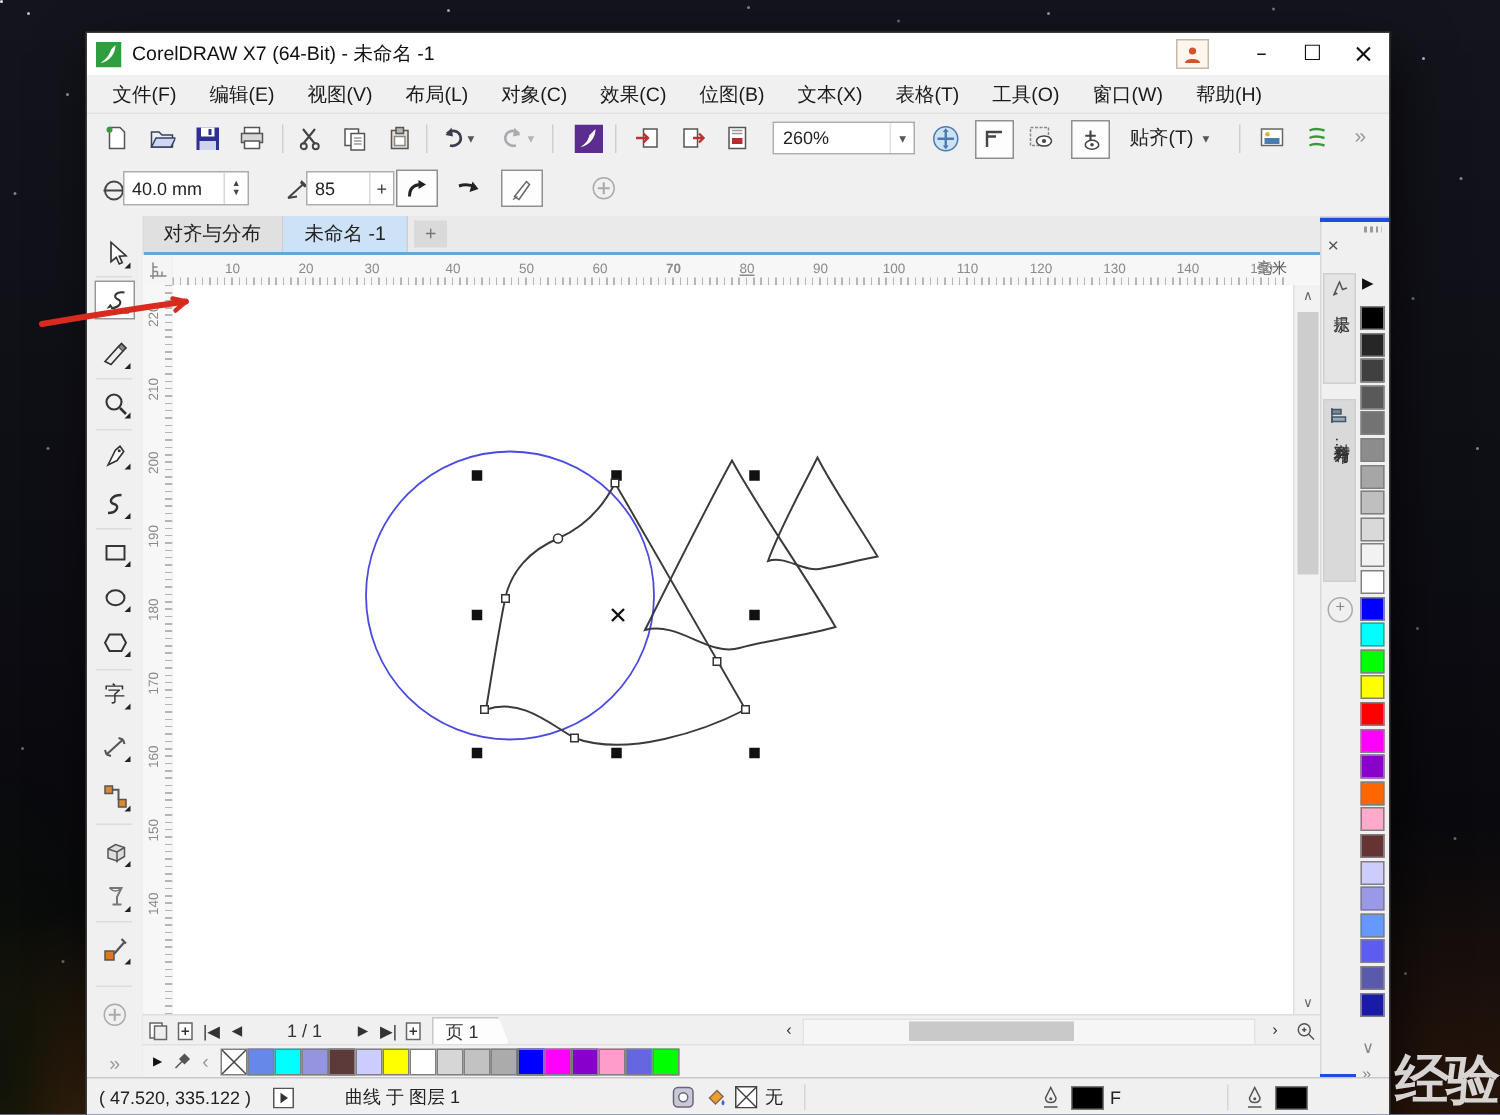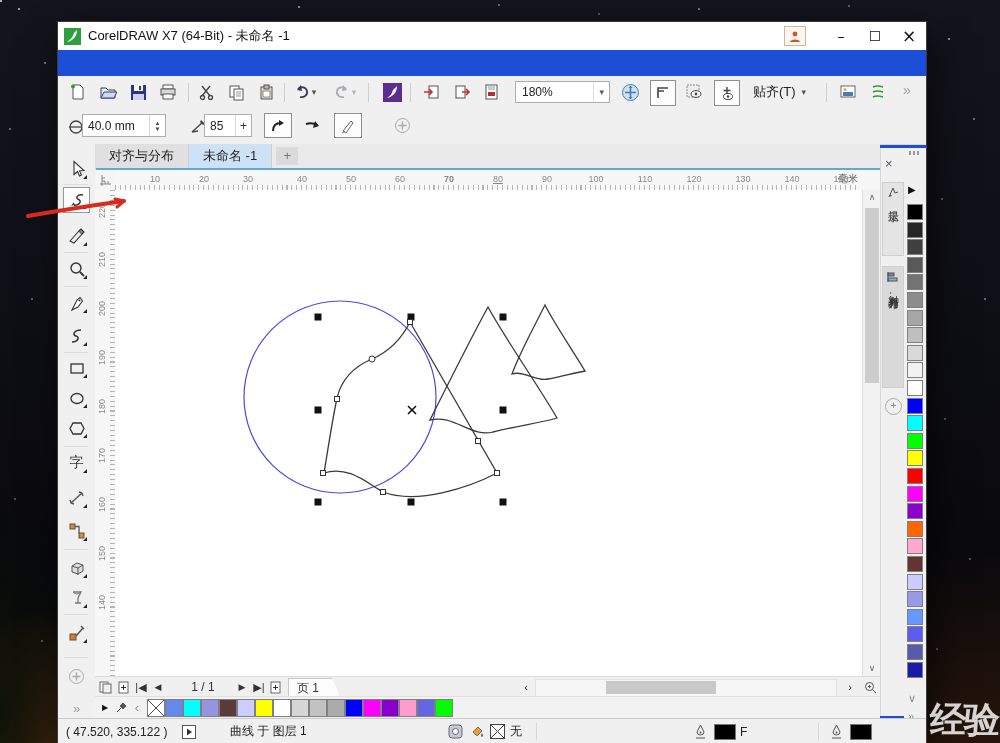--- a/index.html
+++ b/index.html
@@ -135,20 +135,34 @@
               <circle cx="6" cy="4" r="2.4" fill="#d4532c"></circle>
               <path d="M1,12 C1,8.5 11,8.5 11,12 Z" fill="#d4532c"></path>
             </svg>
         </span>
         <span class="capb">–</span>
         <span class="capb">☐</span>
         <span class="capb" style="font-size:17px">×</span>
       </div>
     </div>
 
+    <div class="menubar" id="menubar">
+        <span class="menu-item">文件(F)</span>
+        <span class="menu-item">编辑(E)</span>
+        <span class="menu-item">视图(V)</span>
+        <span class="menu-item">布局(L)</span>
+        <span class="menu-item">对象(C)</span>
+        <span class="menu-item">效果(C)</span>
+        <span class="menu-item">位图(B)</span>
+        <span class="menu-item">文本(X)</span>
+        <span class="menu-item">表格(T)</span>
+        <span class="menu-item">工具(O)</span>
+        <span class="menu-item">窗口(W)</span>
+        <span class="menu-item">帮助(H)</span>
+      </div>
 
     <div class="toolbar">
       <div class="tbi" style="left:8px">
           <svg width="18" height="18" viewBox="0 0 18 18">
             <path d="M4,2 h7 l3,3 v11 h-10 z" fill="#fff" stroke="#555"></path>
             <circle cx="4" cy="3.5" r="2" fill="#3a9a3a"></circle>
           </svg>
         </div>
       <div class="tbi" style="left:38px">
           <svg width="18" height="18" viewBox="0 0 18 18">
@@ -233,21 +247,21 @@
           </svg>
         </div>
       <div class="tbi" style="left:422px">
           <svg width="18" height="18" viewBox="0 0 18 18">
             <rect x="3" y="2" width="11" height="14" fill="#fff" stroke="#555"></rect>
             <rect x="5" y="9" width="7" height="4" fill="#b03030"></rect>
             <path d="M5,4 h7 M5,6 h7" stroke="#999"></path>
           </svg>
         </div>
       <div class="combo">
-        <span class="val">180%</span>
+        <span class="val">260%</span>
         <span class="carat">▾</span>
       </div>
       <div class="tbi" style="left:560px">
           <svg width="19" height="19" viewBox="0 0 19 19">
             <circle cx="9.5" cy="9.5" r="8" fill="#cfe2f4" stroke="#4a7cb0"></circle>
             <path d="M9.5,4 v11 M4,9.5 h11" stroke="#4a7cb0" stroke-width="1.6"></path>
             <path d="M9.5,2.5 l2,2.5 h-4 Z M9.5,16.5 l2,-2.5 h-4 Z" fill="#4a7cb0"></path>
           </svg>
         </div>
       <div class="tbi frameb" style="left:592px">
@@ -302,21 +316,21 @@
             <span>▲</span>
             <span>▼</span>
           </span>
       </div>
       <div class="tbi" style="left:128px;top:7px">
           <svg width="16" height="16" viewBox="0 0 16 16">
             <path d="M2,13 L13,3 M2,13 L8,12" stroke="#444" stroke-width="1.3" fill="none"></path>
             <path d="M11,1 l4,4 l-2,1 l-3,-3 Z" fill="#444"></path>
           </svg>
         </div>
-      <div class="pinput" style="left:146px;width:48px">
+      <div class="pinput" style="left:146px;width:59px">
         <span class="val">85</span>
         <span class="spin" style="font-size:12px;color:#333">+</span>
       </div>
       <div class="pbtn frameb" style="left:206px">
           <svg width="16" height="16" viewBox="0 0 16 16">
             <path d="M3,13 Q3,5 11,5" fill="none" stroke="#222" stroke-width="2"></path>
             <path d="M9,2 L14,5 L9,8 Z" fill="#222"></path>
           </svg>
         </div>
       <div class="pbtn frameb" style="left:240px;border-color:transparent;background:transparent">

